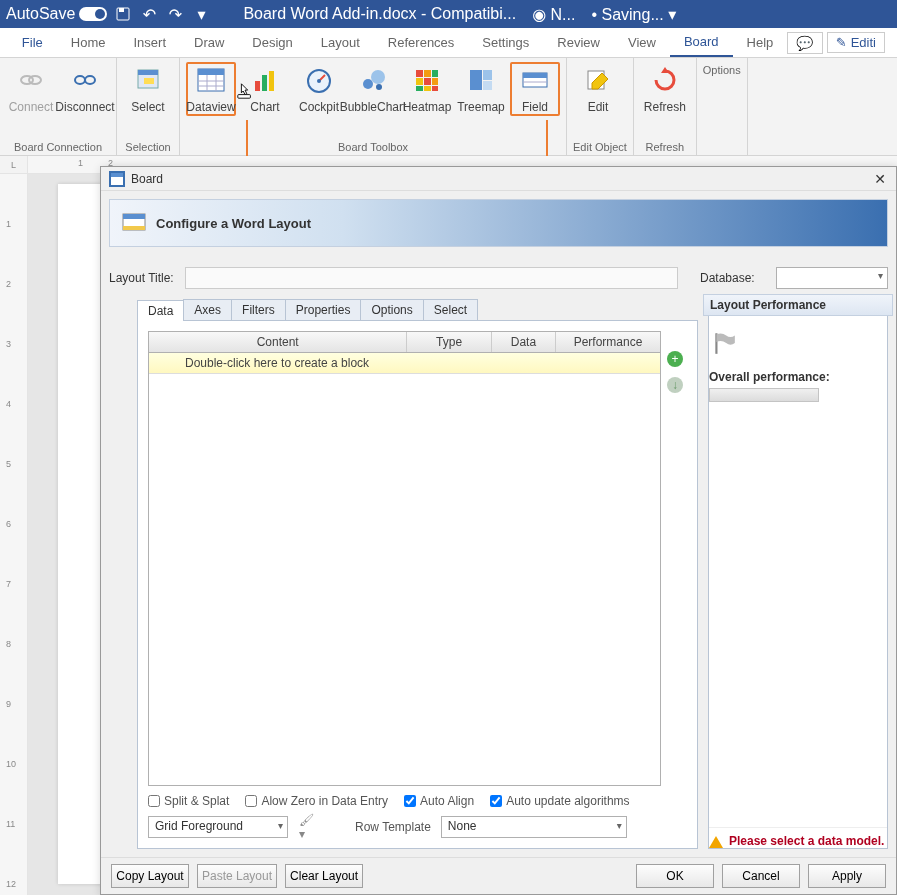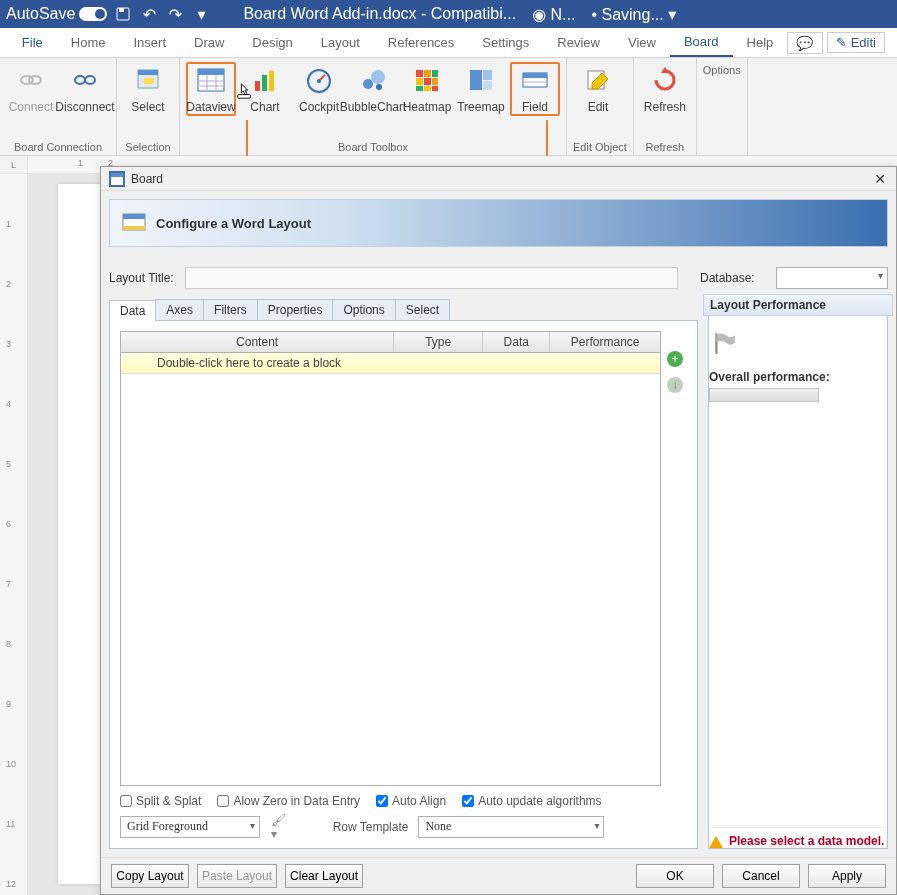--- a/index.html
+++ b/index.html
@@ -73,21 +73,21 @@
 .banner .b-text { font-size: 13px; color: #333; font-weight: 600; }
 
 .row-db { display: flex; align-items: center; gap: 8px; margin-top: 14px; }
 .row-db .lbl { width: 68px; text-align: left; }
 .row-db .input-title { flex: 1; height: 22px; border: 1px solid #ccc; background: #fafafa; }
 .row-db .db-lbl { margin-left: 14px; }
 .row-db .db-select { width: 112px; height: 22px; border: 1px solid #b0b0b0; background: #fff; position: relative; }
 .row-db .db-select::after { content: "▾"; position: absolute; right: 4px; top: 2px; color: #666; font-size: 10px; }
 
 .main-split { display: flex; gap: 10px; flex: 1; min-height: 0; margin-top: 4px; }
-.left-pane { flex: 1; display: flex; flex-direction: column; min-width: 0; }
+.left-pane { flex: 1; display: flex; flex-direction: column; min-width: 0; margin-left: 28px; }
 .right-pane { width: 180px; display: flex; flex-direction: column; gap: 8px; }
 
 .tabstrip { display: flex; border-bottom: 1px solid #b8c4d4; }
 .tabstrip .p-tab { padding: 3px 10px; border: 1px solid #b8c4d4; border-bottom: none; background: #e8edf4; margin-right: -1px; font-size: 12px; cursor: pointer; }
 .tabstrip .p-tab.active { background: #fff; position: relative; top: 1px; }
 
 .tab-panel { flex: 1; border: 1px solid #b8c4d4; border-top: none; background: #fff; padding: 10px; display: flex; flex-direction: column; gap: 6px; }
 .grid-wrap { flex: 1; display: flex; gap: 6px; }
 .data-grid { flex: 1; border: 1px solid #b0b0b0; display: flex; flex-direction: column; }
 .data-grid .hdr { display: flex; background: linear-gradient(#f8f8f8,#e4e4e4); border-bottom: 1px solid #b0b0b0; font-size: 12px; color: #444; }
@@ -98,21 +98,21 @@
 .grid-side { width: 20px; display: flex; flex-direction: column; gap: 10px; padding-top: 20px; }
 .grid-side .circ { width: 16px; height: 16px; border-radius: 50%; display: flex; align-items: center; justify-content: center; font-size: 12px; color: #fff; }
 .circ.add { background: #4caf50; }
 .circ.down { background: #c0d0c0; color: #6a9a6a; }
 
 .options-row { display: flex; gap: 16px; align-items: center; font-size: 12px; color: #555; padding: 2px 0; }
 .options-row label { display: flex; align-items: center; gap: 4px; }
 .options-row input[type=checkbox] { width: 12px; height: 12px; }
 
 .bottom-controls { display: flex; align-items: center; gap: 10px; }
-.bottom-controls .select { height: 22px; border: 1px solid #b0b0b0; background: #fff; padding: 2px 18px 2px 6px; position: relative; font-size: 12px; font-family: Liberation Serif, serif; }
+.bottom-controls .select { height: 22px; border: 1px solid #b0b0b0; background: #fff; padding: 2px 18px 2px 6px; position: relative; font-size: 12px; }
 .bottom-controls .select.sm { width: 140px; }
 .bottom-controls .select.lg { width: 186px; }
 .bottom-controls .select::after { content: "▾"; position: absolute; right: 4px; top: 3px; color: #666; font-size: 10px; }
 .bottom-controls .tool { width: 22px; height: 22px; border: 1px solid transparent; display: inline-flex; align-items: center; justify-content: center; color: #888; }
 .bottom-controls .lbl { font-size: 12px; color: #555; }
 
 .perf-box { border: 1px solid #b8c4d4; background: #fff; }
 .perf-box .perf-hdr { background: linear-gradient(#f0f4fa,#dde6f2); border: 1px solid #c4d0e0; padding: 3px 6px; font-weight: 600; font-size: 12px; color: #333; margin: -6px -6px 8px -6px; }
 .perf-box .flag { width: 26px; height: 26px; margin: 6px 2px 14px; }
 .perf-box .overall { font-weight: 600; font-size: 12px; margin-bottom: 4px; }

